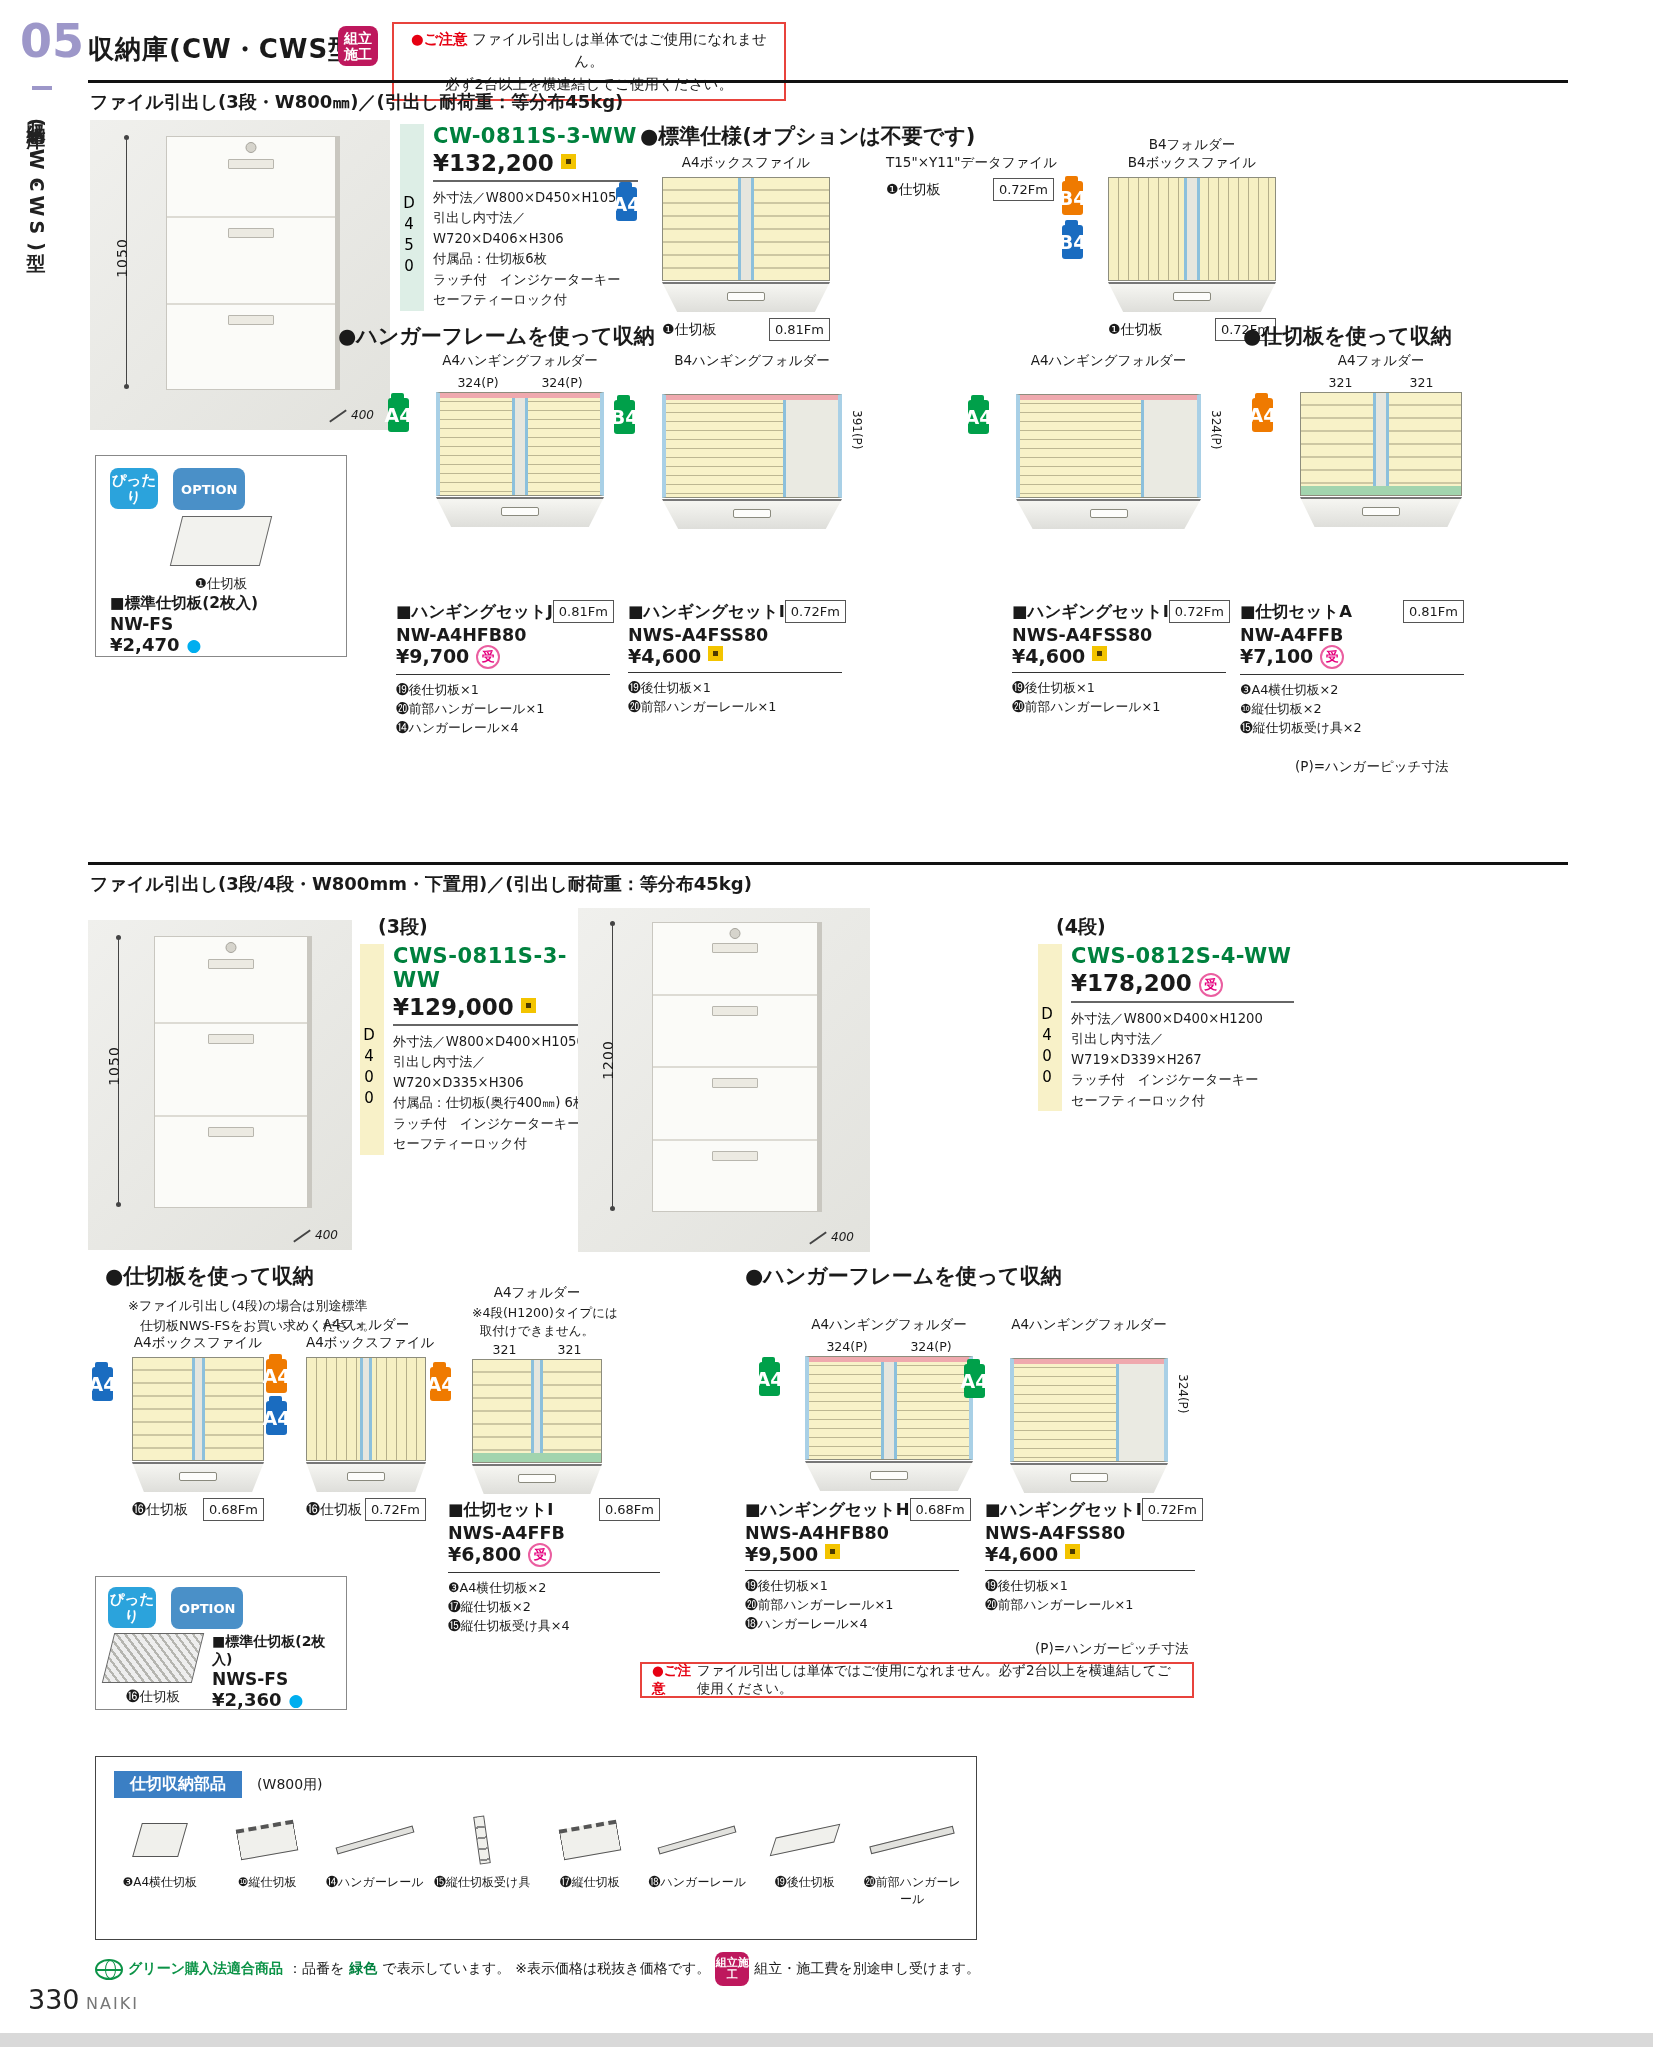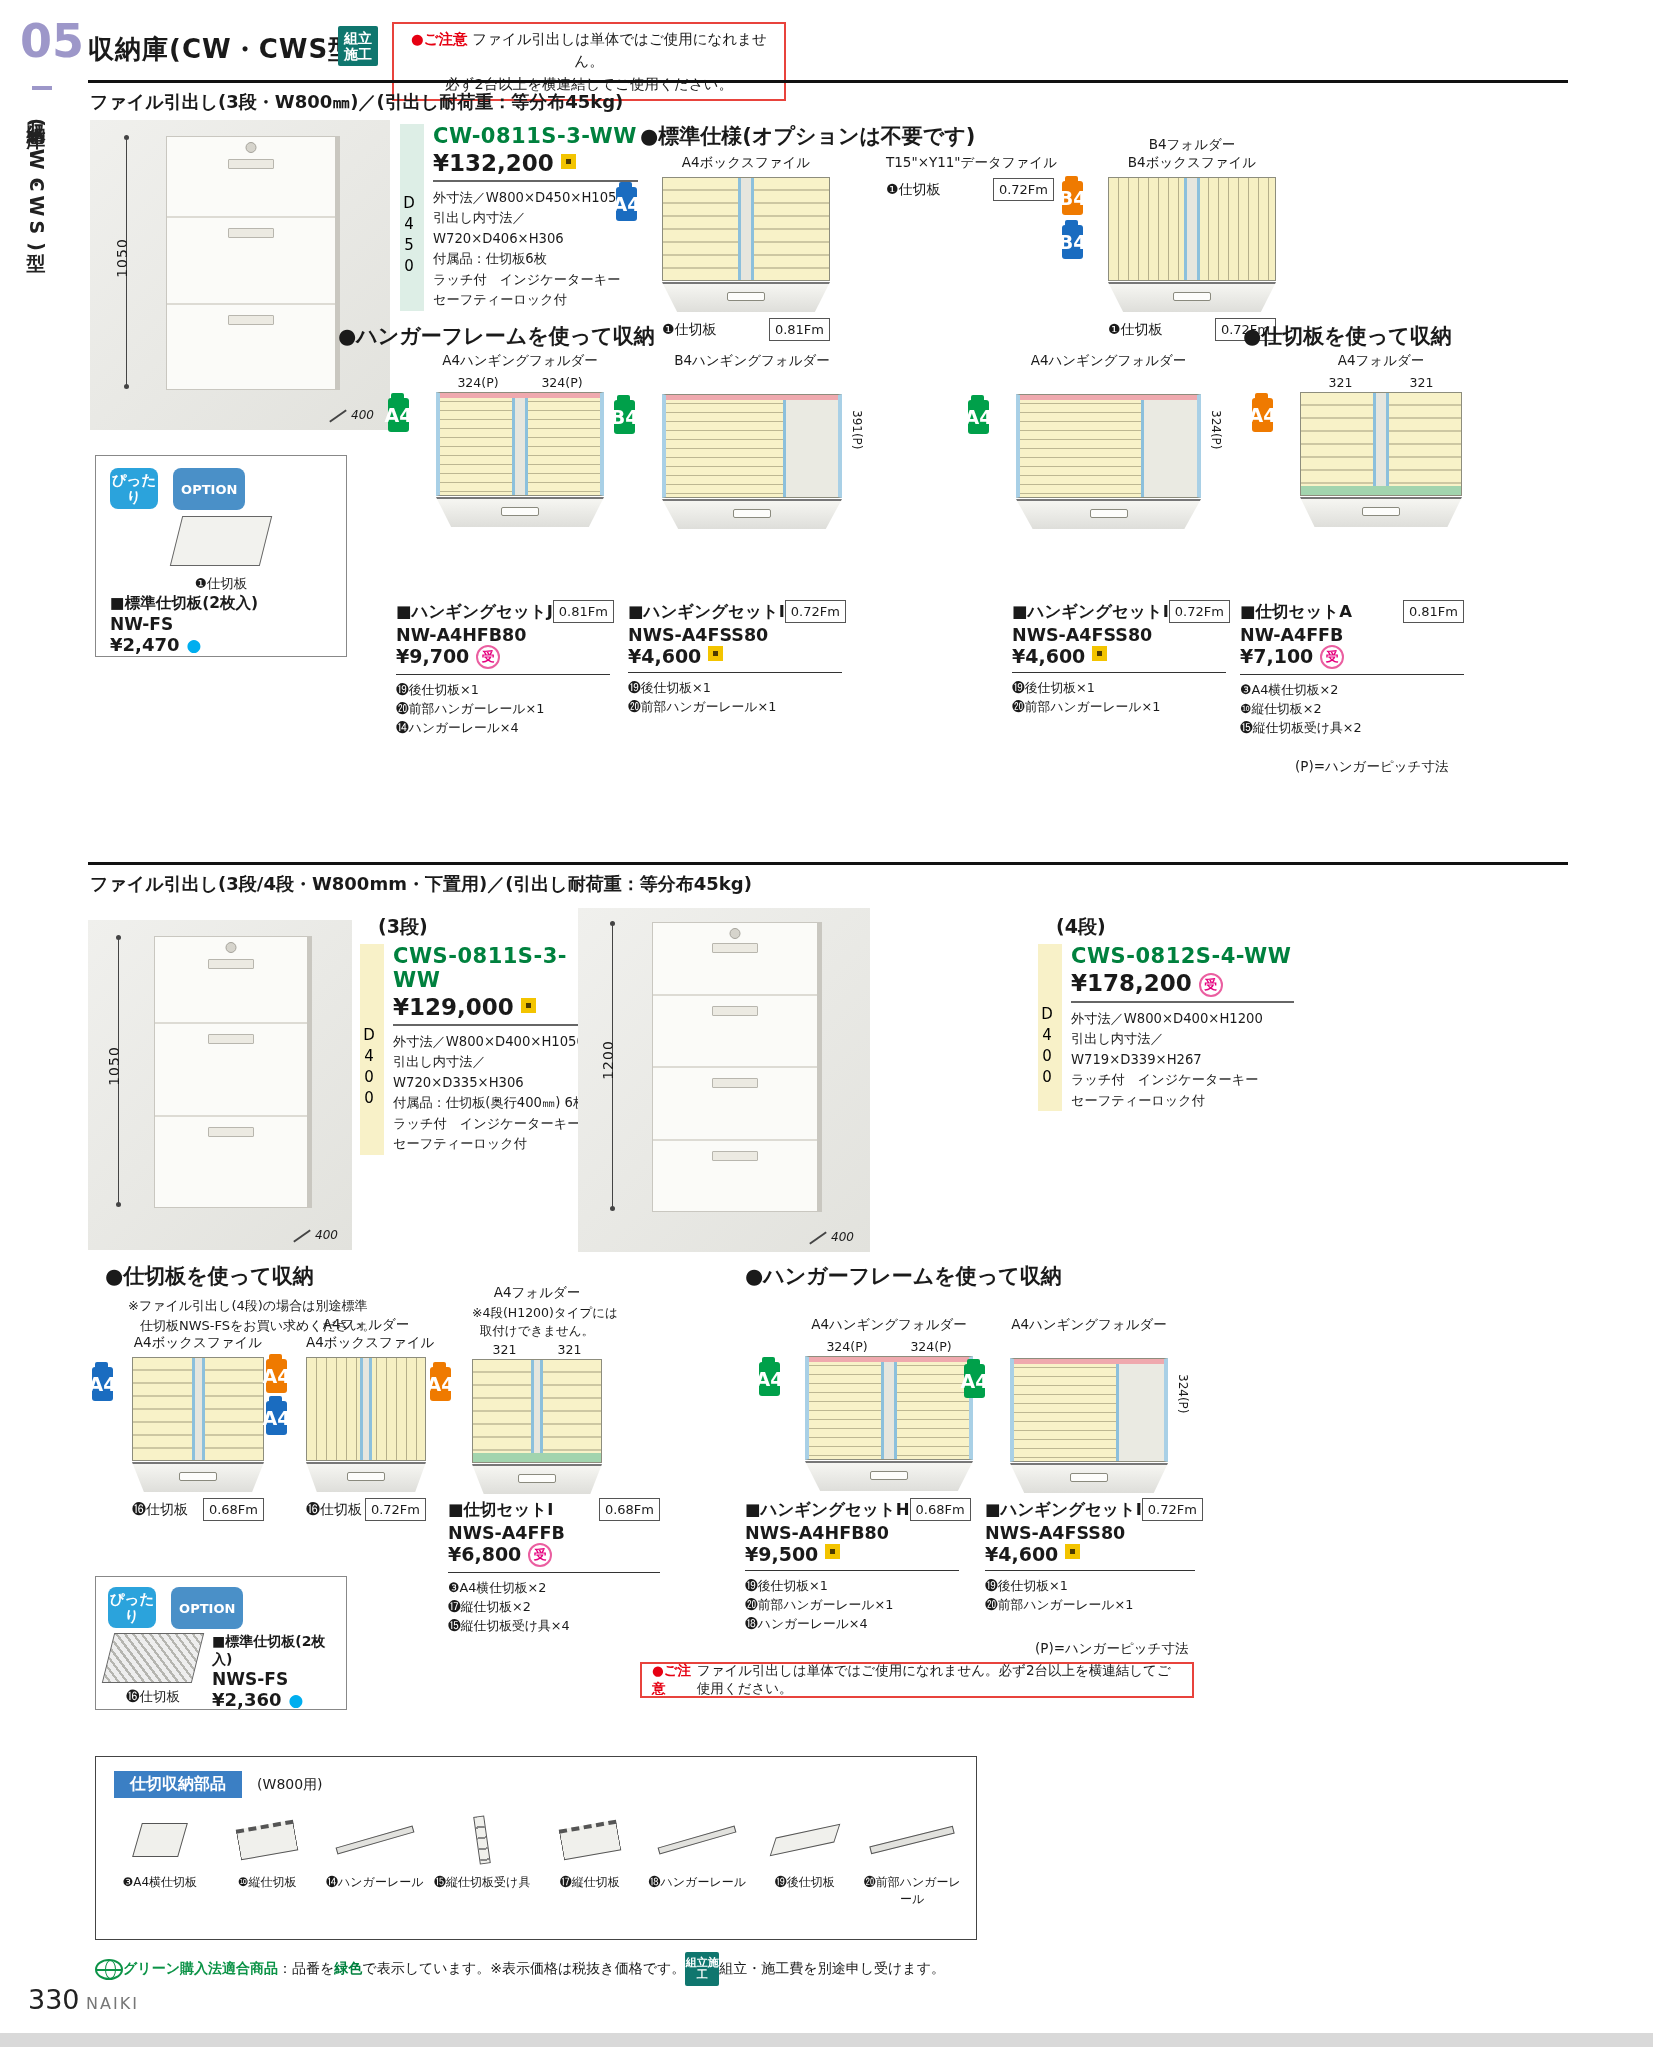--- a/index.html
+++ b/index.html
@@ -6,21 +6,21 @@
 .page{position:relative;width:1653px;height:2047px;background:#fff;
   font-family:"DejaVu Sans","Liberation Sans",sans-serif;color:#1a1a1a;overflow:hidden}
 .ab{position:absolute}
 
 .chapter{font-size:46px;color:#9d97c9;font-weight:600;line-height:1}
 .chdash{width:20px;height:4px;background:#9d97c9}
 .vtitle{writing-mode:vertical-rl;font-size:19px;font-weight:bold;letter-spacing:4px;color:#222}
 
 .h-title{font-size:26px;font-weight:bold;letter-spacing:1px}
 .asm{display:inline-flex;align-items:center;justify-content:center;text-align:center;
-  background:#0f766e;color:#fff;font-weight:bold;border-radius:2px}
+  background:#be185d;color:#fff;font-weight:bold;border-radius:8px}
 .asm.lg{width:40px;height:40px;font-size:14px;line-height:1.15}
 .asm.sm{width:34px;height:34px;font-size:11px;line-height:1.1}
 .notice{border:2px solid #e8433c;background:#fff;padding:4px 10px;font-size:14.5px;line-height:1.55;text-align:center}
 .redlbl{color:#e60012;font-weight:bold}
 .basebox{border:2px solid #a93226;padding:4px 8px;font-size:13.5px;line-height:1.7;text-align:center}
 .basebox .lbl{color:#a93226;font-weight:bold;text-decoration:underline}
 .pageref{border:1px solid #999;background:#f4f4f4;padding:0 6px;font-weight:bold;display:inline-block}
 .pageref::before{content:"";display:inline-block;width:0;height:0;border-left:9px solid #555;
   border-top:7px solid transparent;border-bottom:7px solid transparent;margin-right:5px;vertical-align:-1px}
 .rule{background:#111;height:3px}
@@ -119,21 +119,21 @@
 .ic .sh{position:absolute;left:50%;top:50%;background:#ececе8;background-color:#ececе8;background:#ececе8}
 .ic .sh{background:#ececе8;border:1.5px solid #555}
 .ic-plate .sh{width:44px;height:32px;transform:translate(-50%,-50%) skewX(-16deg);background:#f0f0ec}
 .ic-comb .sh{width:56px;height:26px;transform:translate(-50%,-50%) rotate(-10deg);background:#f0f0ec;border-top:4px dashed #555}
 .ic-rail .sh{width:78px;height:5px;transform:translate(-50%,-50%) rotate(-16deg);background:#e2e2de}
 .ic-recv .sh{width:9px;height:46px;transform:translate(-50%,-50%) rotate(-8deg);
   background:repeating-linear-gradient(180deg,#f0f0ec 0 9px,#888 9px 11px)}
 .ic-back .sh{width:64px;height:15px;transform:translate(-50%,-50%) rotate(-12deg) skewX(-30deg);background:#f0f0ec}
 .ic-frail .sh{width:84px;height:6px;transform:translate(-50%,-50%) rotate(-14deg);background:#e2e2de}
 
-.footer{display:flex;align-items:center;font-size:14px;}
+.footer{display:flex;align-items:center;font-size:14px;gap:5px}
 .globe{width:24px;height:17px;border:2px solid #0c9347;border-radius:50%;position:relative;display:inline-block;flex:none}
 .globe::before{content:"";position:absolute;left:50%;top:-1px;bottom:-1px;width:9px;margin-left:-4.5px;
   border:1.5px solid #0c9347;border-radius:50%}
 .globe::after{content:"";position:absolute;left:0;right:0;top:50%;height:1.5px;background:#0c9347}
 .gl-lbl{color:#0c9347;font-weight:bold}
 .g-em{color:#00813e;font-weight:bold}
 .pgnum{font-size:27px;color:#222}
 .brand{font-size:16px;color:#777;letter-spacing:2px}
 .botstrip{background:#d9d9d9}
 </style>

